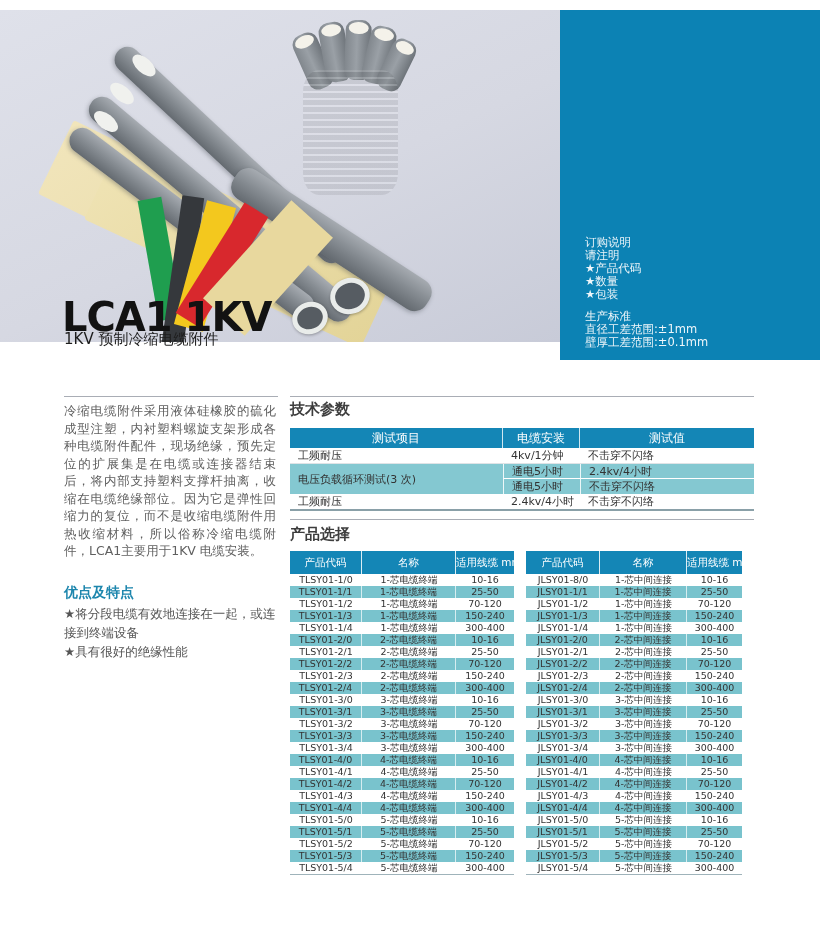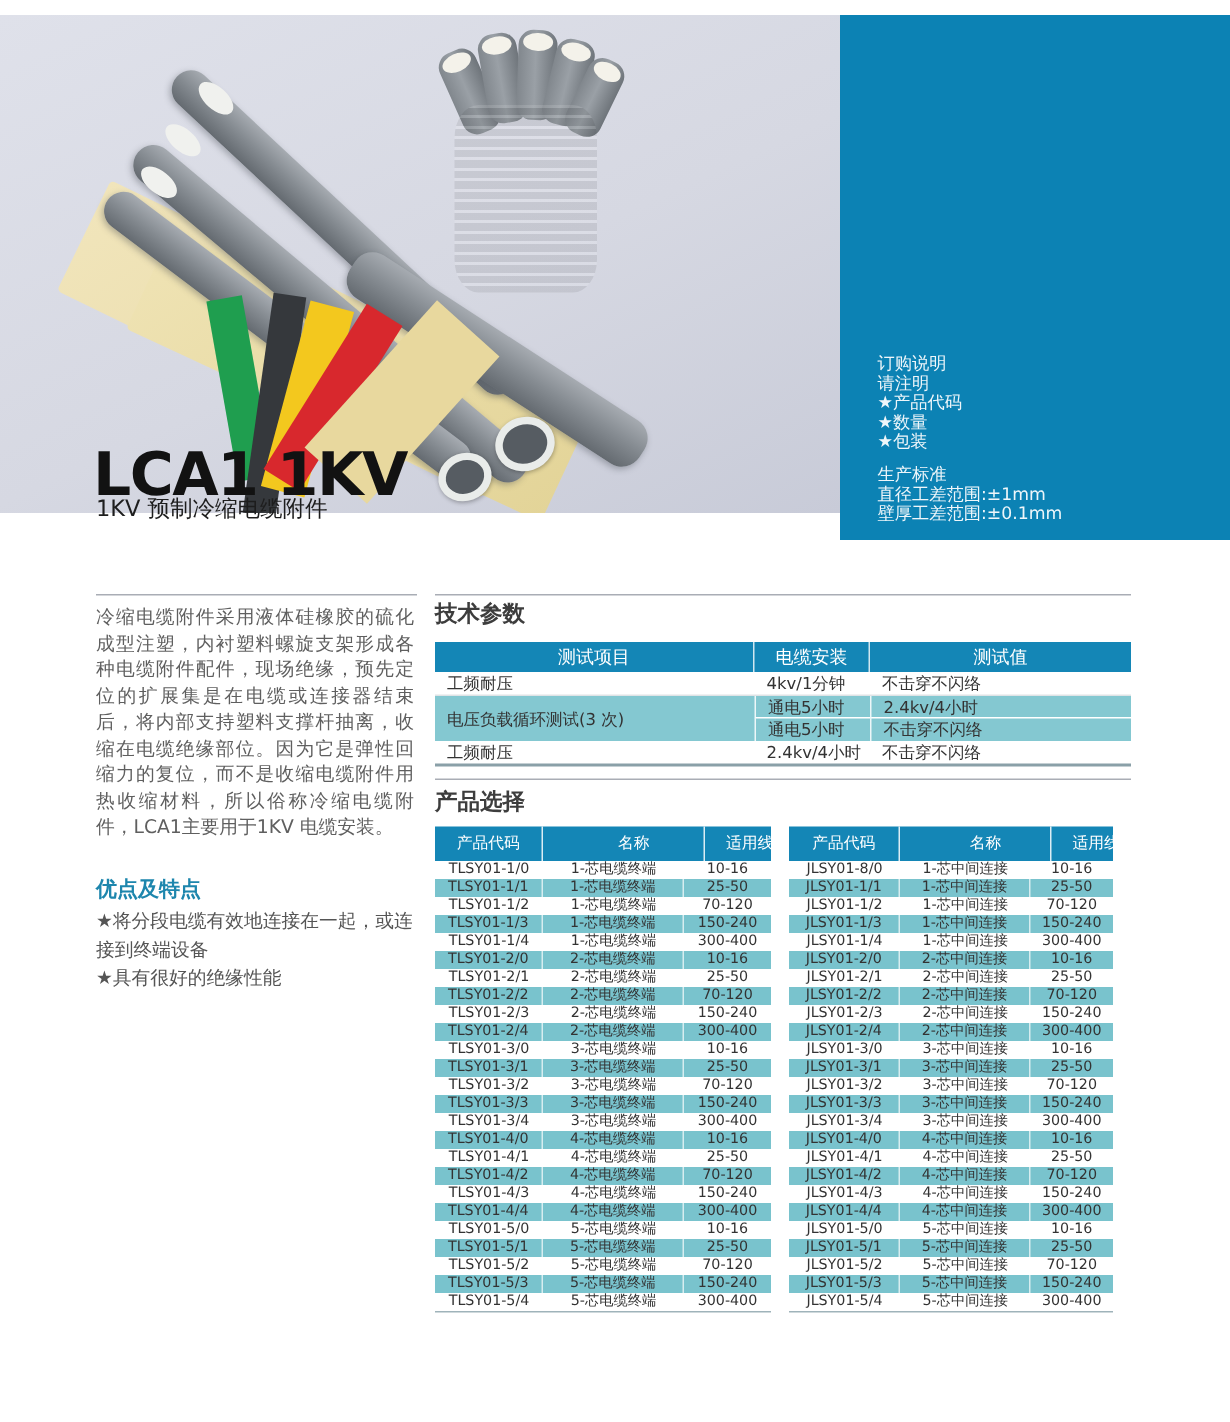--- a/index.html
+++ b/index.html
@@ -49,21 +49,21 @@
   .trow-merged{display:grid;grid-template-columns:213px 77px 174px;grid-auto-rows:15px;background:#84c8d1;}
   .tcell{padding-left:8px;overflow:hidden;white-space:nowrap;}
   .c-item-span{grid-row:1/3;display:flex;align-items:center;padding-left:8px;}
   .tm{border-left:1px solid rgba(255,255,255,.85);line-height:15px;}
   .bsep{border-bottom:1px solid #fff;}
   
   .psect-head{left:290px;top:525px;}
   .ptable{position:absolute;top:551px;border-bottom:1px solid #9fb3ba;}
   .ptable-left{left:290px;width:224px;}
   .ptable-right{left:526px;width:216px;}
-  .phead{display:grid;height:23px;background:#1486b6;gap:14px;}
+  .phead{display:grid;height:23px;background:#1486b6;}
   .ptable-left .phead,.ptable-left .prow{grid-template-columns:72px 94px 58px;}
   .ptable-right .phead,.ptable-right .prow{grid-template-columns:74px 87px 55px;}
   .phcell{color:#fff;font-size:10.5px;line-height:23px;text-align:center;border-right:1px solid rgba(255,255,255,.85);
           overflow:hidden;white-space:nowrap;}
   .phcell:last-child{border-right:none;}
   .prow{display:grid;height:12px;background:#fff;}
   .prow.teal{background:#79c3cd;}
   .pcell{font-size:9.5px;line-height:12px;text-align:center;color:#333;overflow:hidden;white-space:nowrap;}
   .prow.teal .pcell{border-right:1px solid rgba(255,255,255,.7);}
   .prow.teal .pcell:last-child{border-right:none;}

